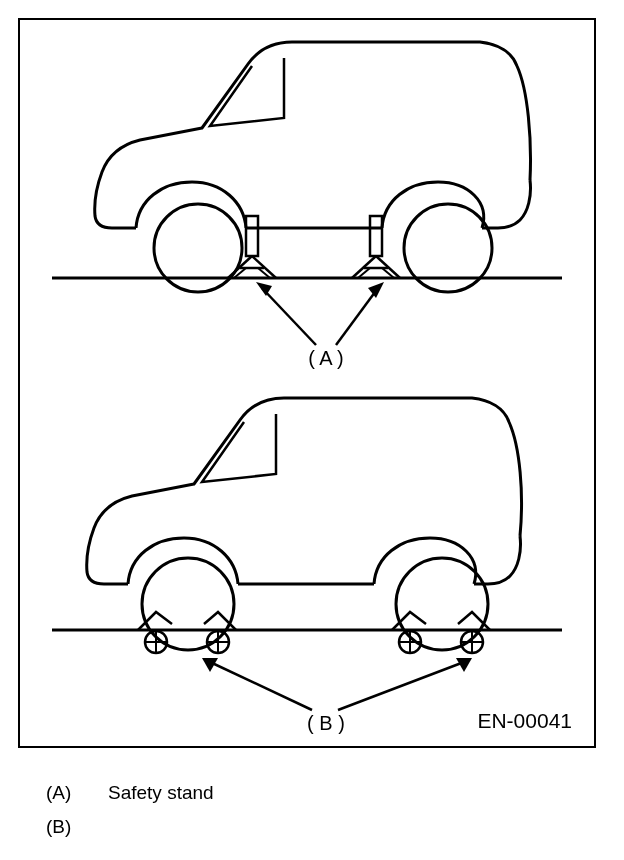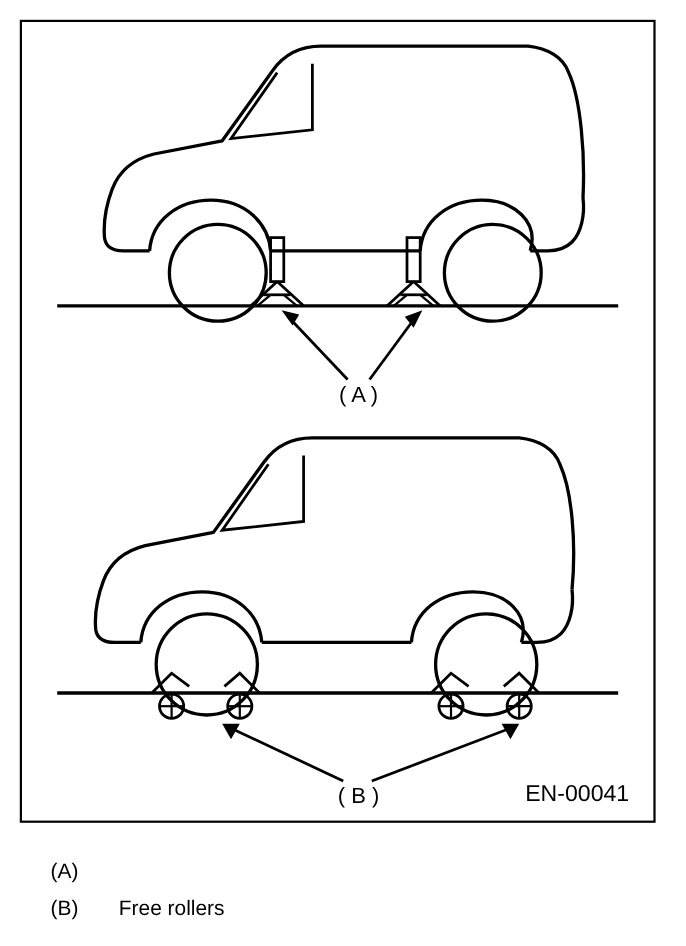--- a/index.html
+++ b/index.html
@@ -179,18 +179,18 @@
       <text x="306" y="710" font-family="Liberation Sans, sans-serif" font-size="20" text-anchor="middle" fill="#000">( B )</text>
     </g>
 
     <text x="552" y="708" font-family="Liberation Sans, sans-serif" font-size="21" text-anchor="end" fill="#000">EN-00041</text>
   </svg>
 </div>
 
 <div class="legend">
   <div class="legend-row">
     <span class="legend-key">(A)</span>
+    <span class="legend-label">Safety stand</span>
   </div>
   <div class="legend-row">
     <span class="legend-key">(B)</span>
-    <span class="legend-label">Free rollers</span>
   </div>
 </div>
 
 </body></html>

